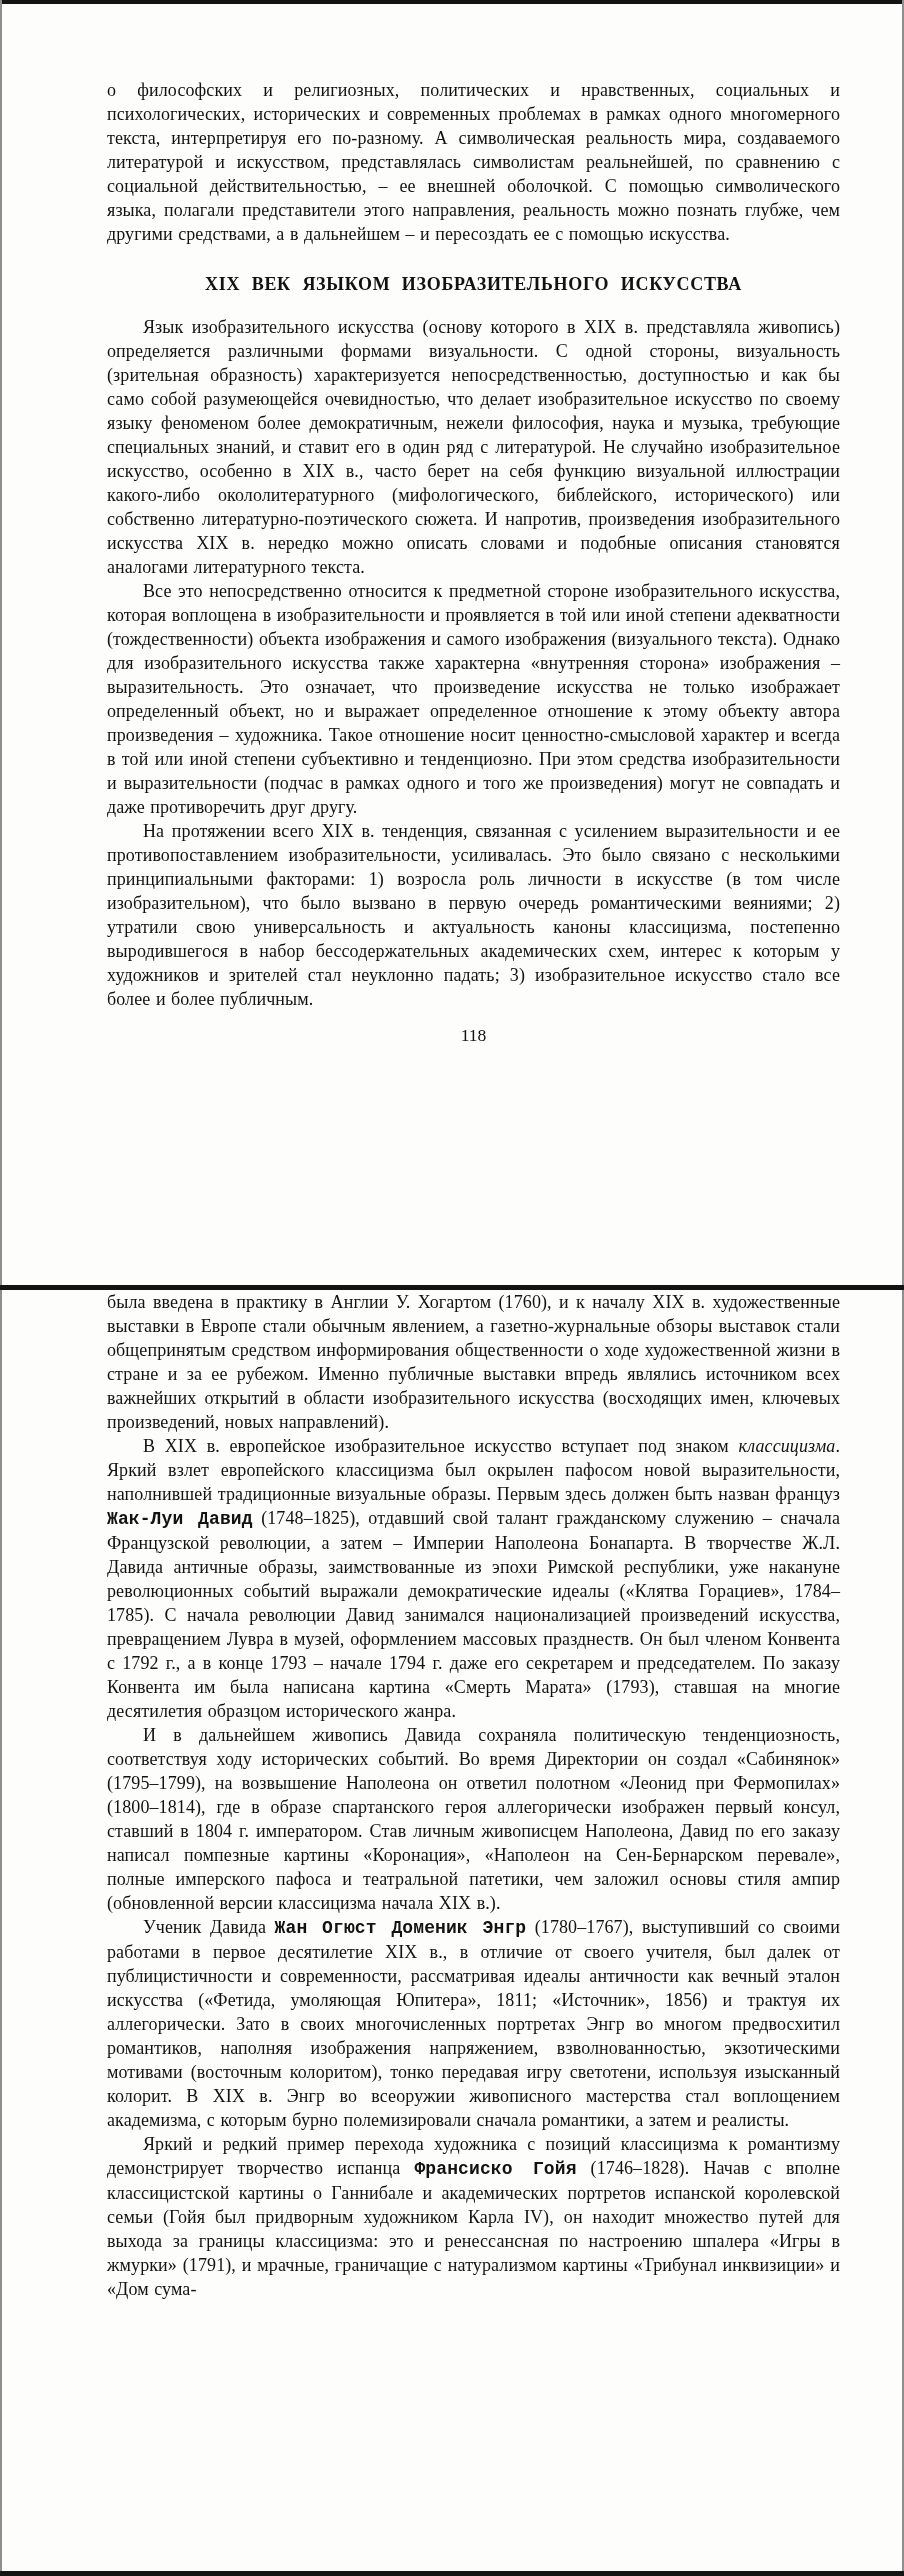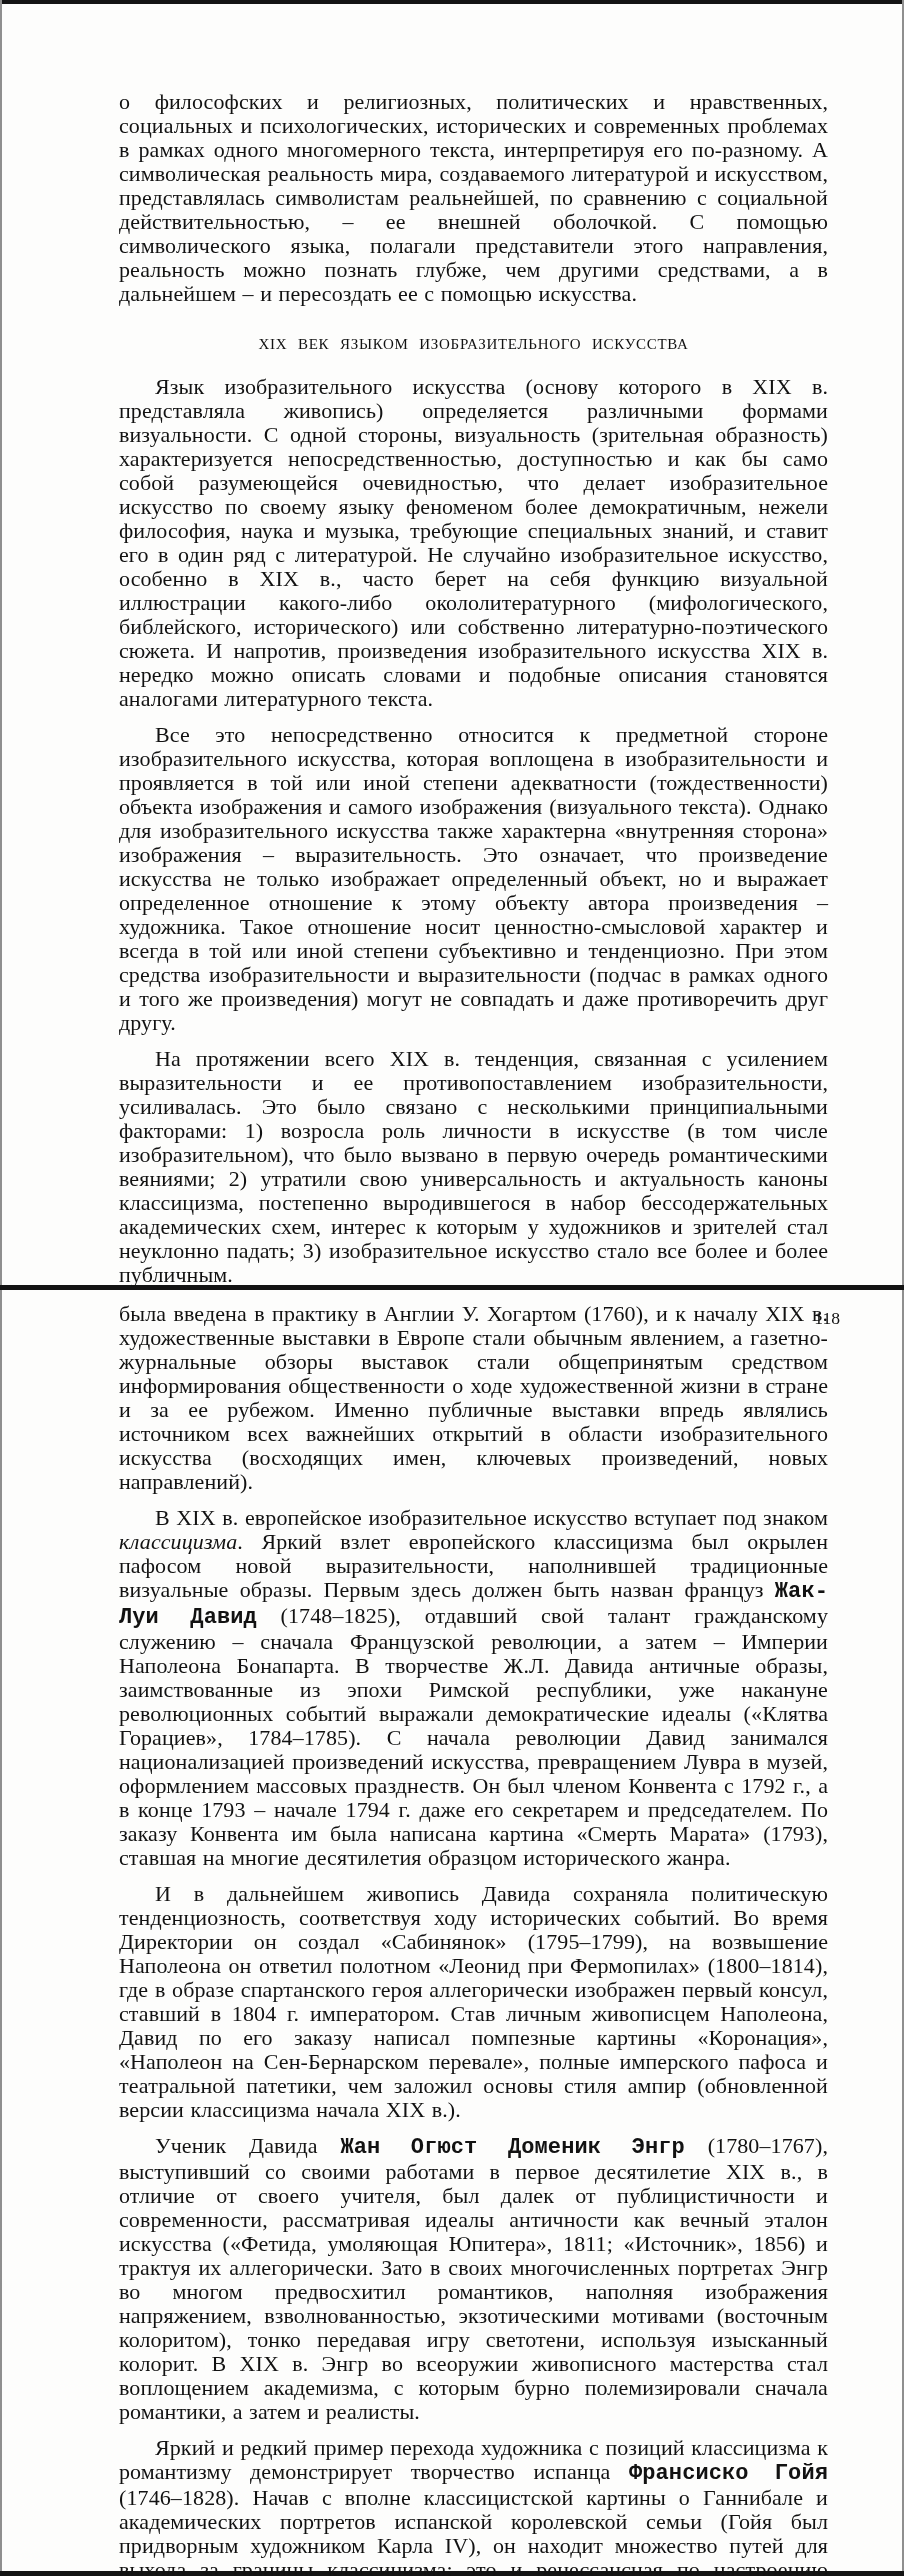--- a/index.html
+++ b/index.html
@@ -20,47 +20,47 @@
 
   .page-content {
     position: absolute;
     left: 107px;
     width: 733px;
   }
   #page-1-content { top: 0; padding-top: 78px; }
   #page-2-content { top: 1290px; }
 
   .para {
-    margin: 12px;
-    font-size: 22px;
+    margin: 0;
+    font-size: 18px;
     line-height: 24px;
     text-align: justify;
     letter-spacing: 0.1px;
     word-spacing: 0.9px;
   }
   .para.indent { text-indent: 36px; }
   .seg-bold { font-weight: bold; font-family: Liberation Mono, monospace; }
   .seg-italic { font-style: italic; }
 
   .heading {
     margin: 26px 0 19px 0;
-    font-size: 15px;
+    font-size: 18px;
     line-height: 24.4px;
-    font-weight: normal;
+    font-weight: bold;
     text-align: center;
     letter-spacing: 0.7px;
     word-spacing: 6.3px;
     white-space: nowrap;
   }
 
   .page-number {
     font-size: 17.6px;
     line-height: 24.4px;
   }
-  .page-number.left  { margin-top: 19px;  text-align: right; }
+  .page-number.left  { margin-top: 12px;  text-align: center; }
   .page-number.right { margin-top: 19px; text-align: right; padding-right: 42px; }
 </style>
 </head>
 <body>
 
 <div id="canvas">
 
   <div class="edge-top"></div>
   <div class="edge-left"></div>
   <div class="edge-right"></div>

